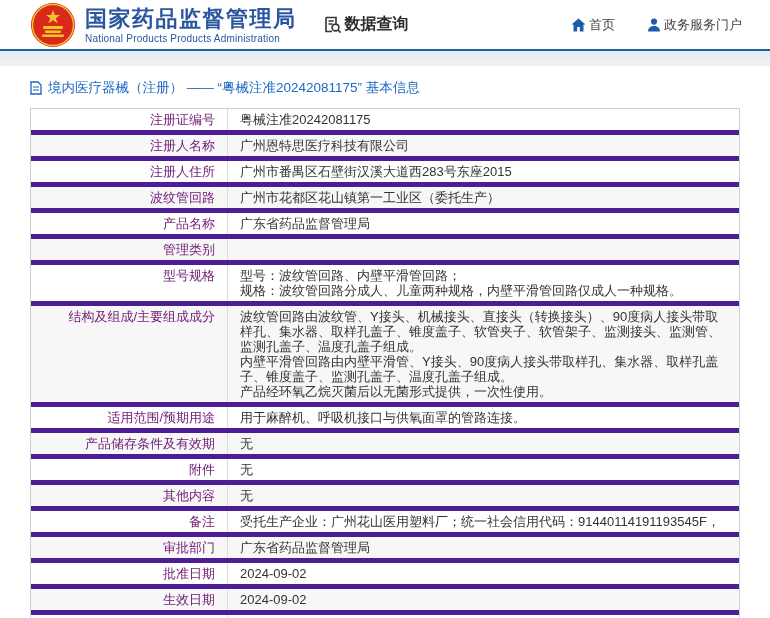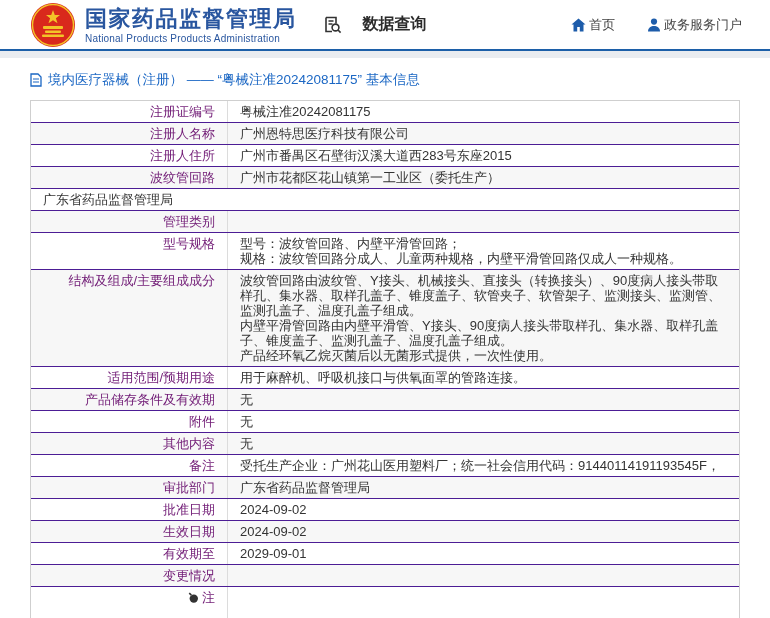--- a/index.html
+++ b/index.html
@@ -18,41 +18,41 @@
     padding:0 22px 0 30px;
   }
   .logo { display:flex; align-items:center; gap:9px; cursor:pointer; }
   .logo-text .cn {
     font-size:22px; font-weight:bold; color:#29569f; letter-spacing:1.5px; line-height:26px;
   }
   .logo-text .en {
     font-size:10px; color:#29569f; letter-spacing:0.2px; margin-top:1px;
   }
   .dq {
-    margin-left:26px; display:flex; align-items:center; gap:21px;
+    margin-left:26px; display:flex; align-items:center; gap:3px;
     font-size:16px; color:#2b2b2b; font-weight:600; cursor:pointer;
   }
   .nav { margin-left:auto; display:flex; gap:32px; padding-right:6px; }
   .nav-item {
     display:flex; flex-direction:row; align-items:center; gap:3px;
     font-size:13px; color:#444; cursor:pointer;
   }
   
   .gapstrip { height:7px; background:#e9ecf0; }
   
   .main { background:#fff; min-height:534px; padding-bottom:8px; }
   .crumb {
     padding:13px 30px 9px; display:flex; align-items:center; gap:6px;
-    font-size:13.5px; color:#1b67c4;
+    font-size:13.5px; color:#1b67c4;margin-top:8px;
   }
   .table {
     margin:2px 30px 0; border:1px solid #cfcfcf; background:#fff;
   }
   .row { display:flex; }
-  .row + .row { border-top:1px solid #4c1d95; }
+  .row + .row { border-top:5px solid #4c1d95; }
   .row:nth-child(even) { background:#f7f7f7; }
   .cell-label {
     width:197px; flex-shrink:0;
     padding:3px 12px 3px 6px; text-align:right;
     font-size:13px; line-height:15px; color:#701a75;
     border-right:1px solid #dcdcdc;
     display:flex; justify-content:flex-end; align-items:flex-start; gap:3px;
     min-height:21px;
   }
   .cell-value {
@@ -143,20 +143,21 @@
     </div>
     <div class="row">
       <div class="cell-label">注册人住所</div>
       <div class="cell-value">广州市番禺区石壁街汉溪大道西283号东座2015</div>
     </div>
     <div class="row">
       <div class="cell-label">波纹管回路</div>
       <div class="cell-value">广州市花都区花山镇第一工业区（委托生产）</div>
     </div>
     <div class="row">
+      <div class="cell-label">产品名称</div>
       <div class="cell-value">广东省药品监督管理局</div>
     </div>
     <div class="row">
       <div class="cell-label">管理类别</div>
     </div>
     <div class="row">
       <div class="cell-label">型号规格</div>
       <div class="cell-value">型号：波纹管回路、内壁平滑管回路；
 规格：波纹管回路分成人、儿童两种规格，内壁平滑管回路仅成人一种规格。</div>
     </div>

